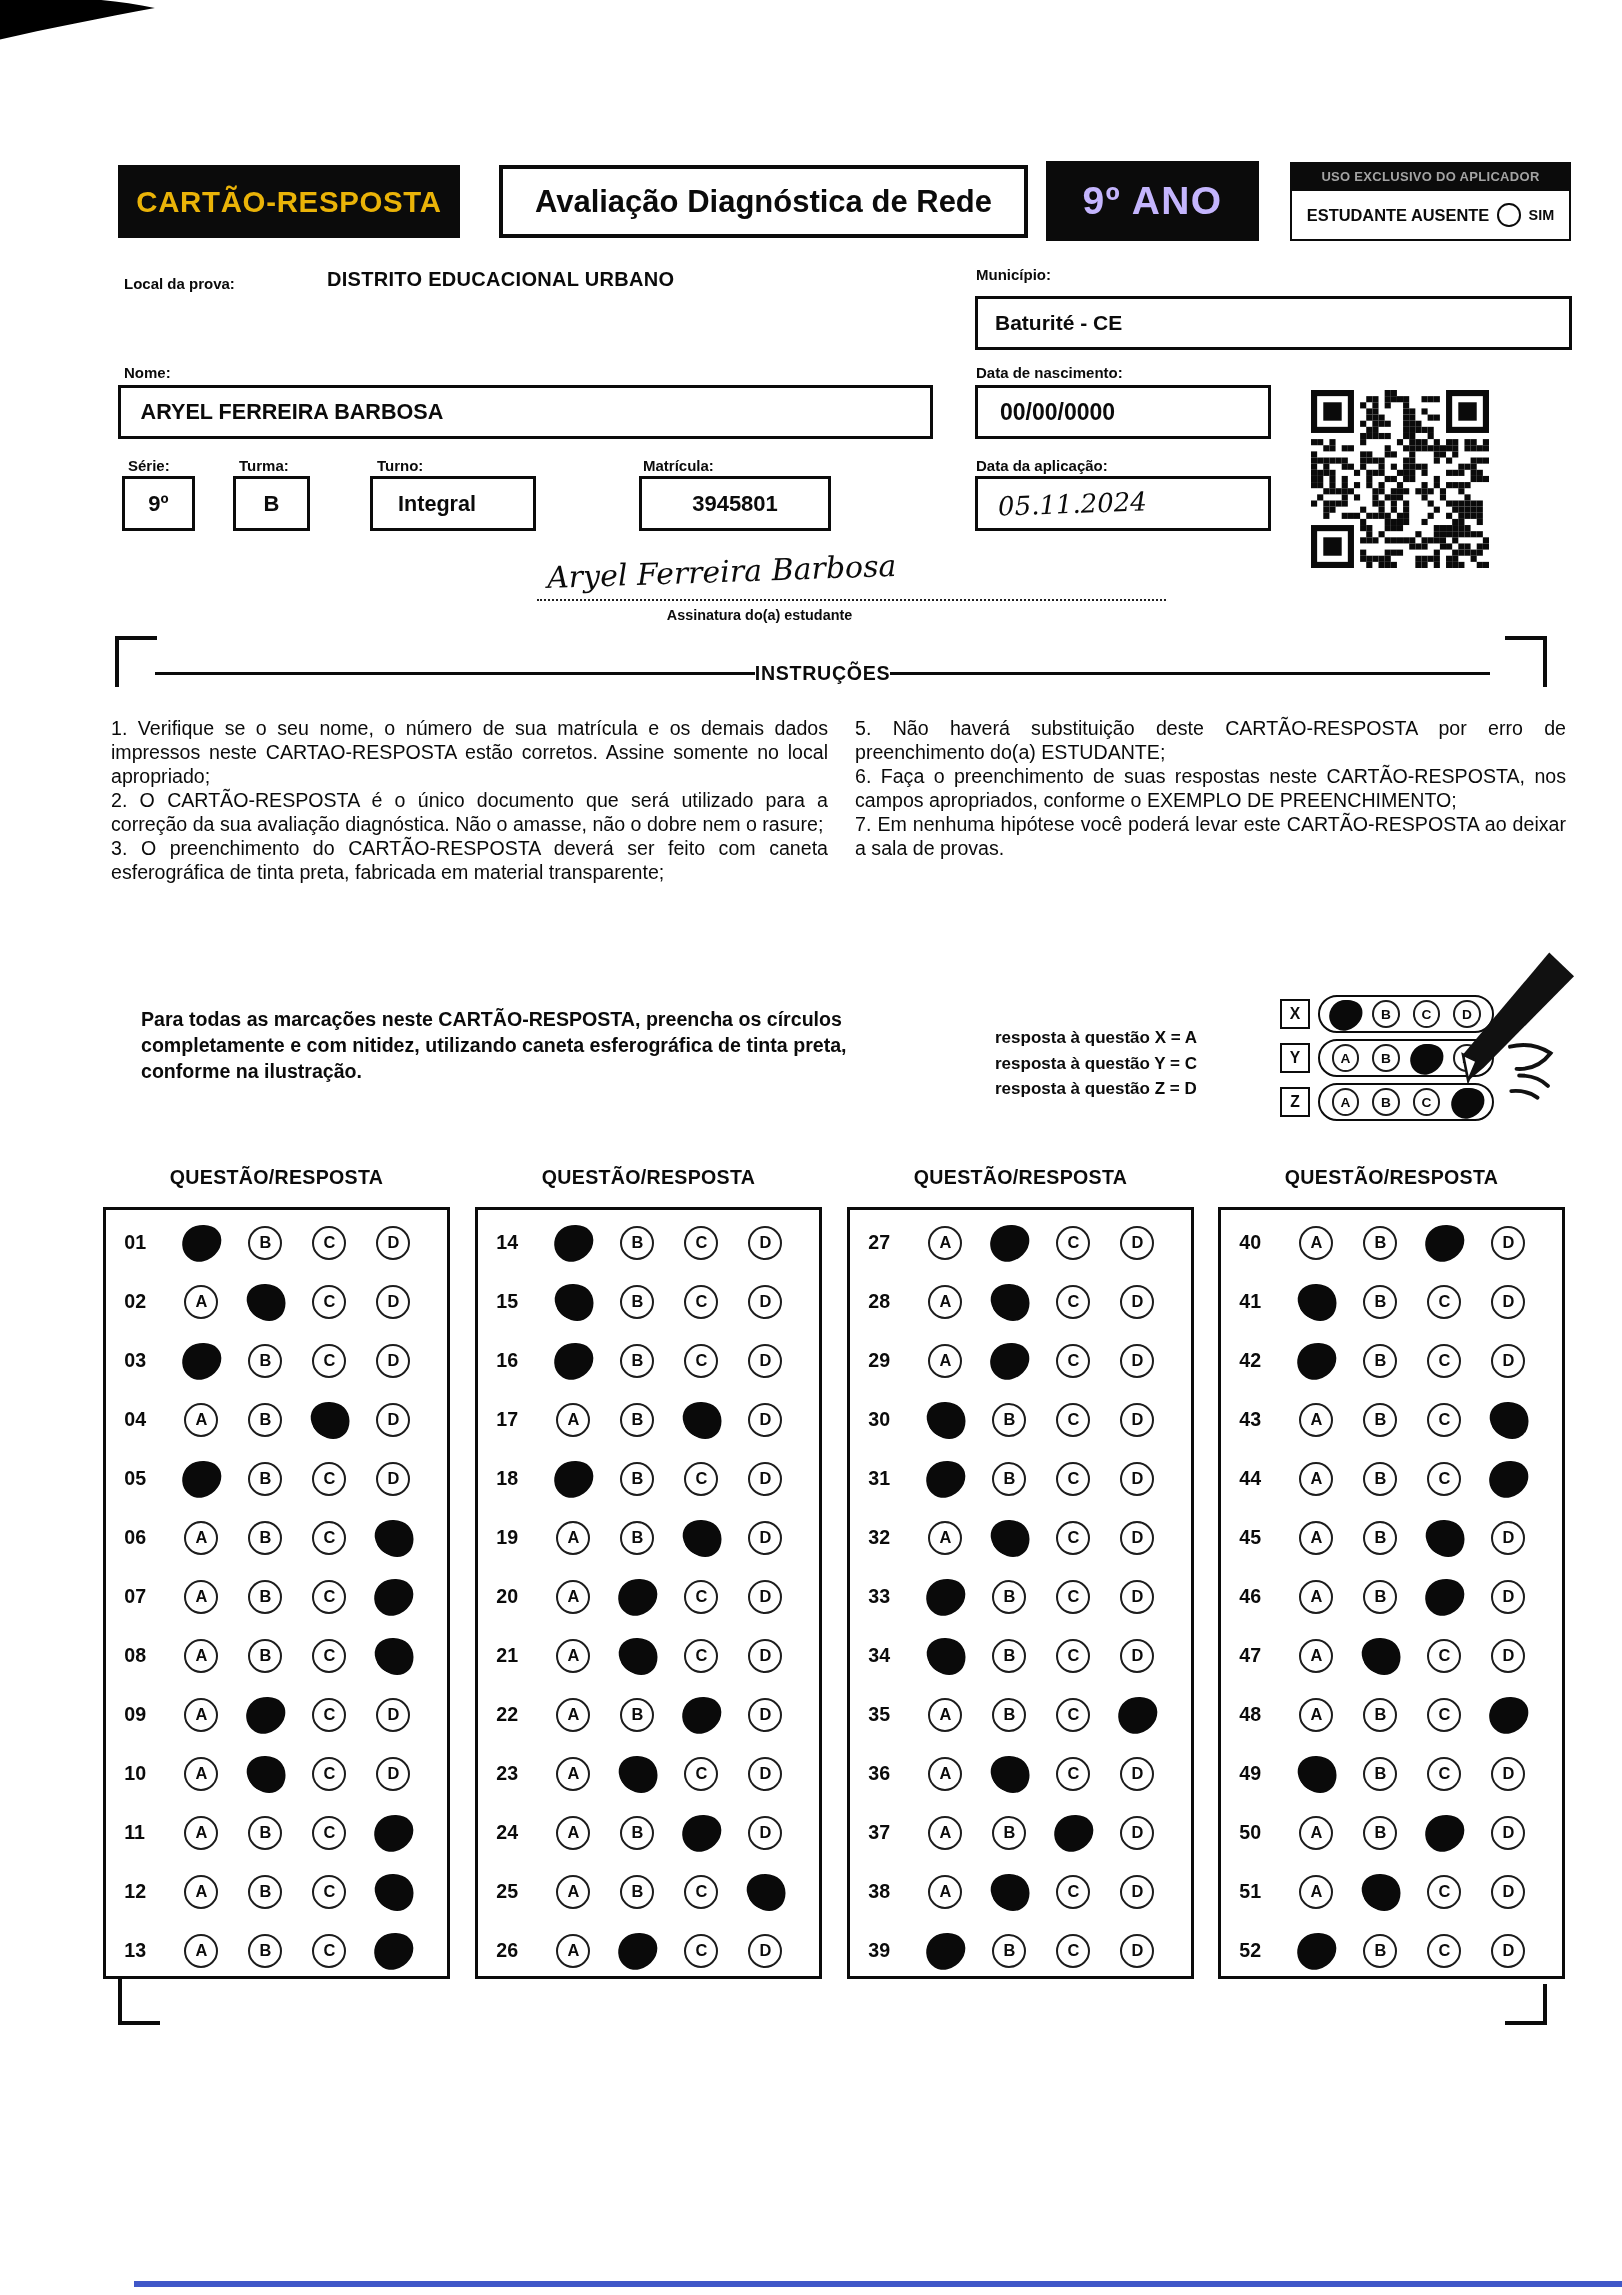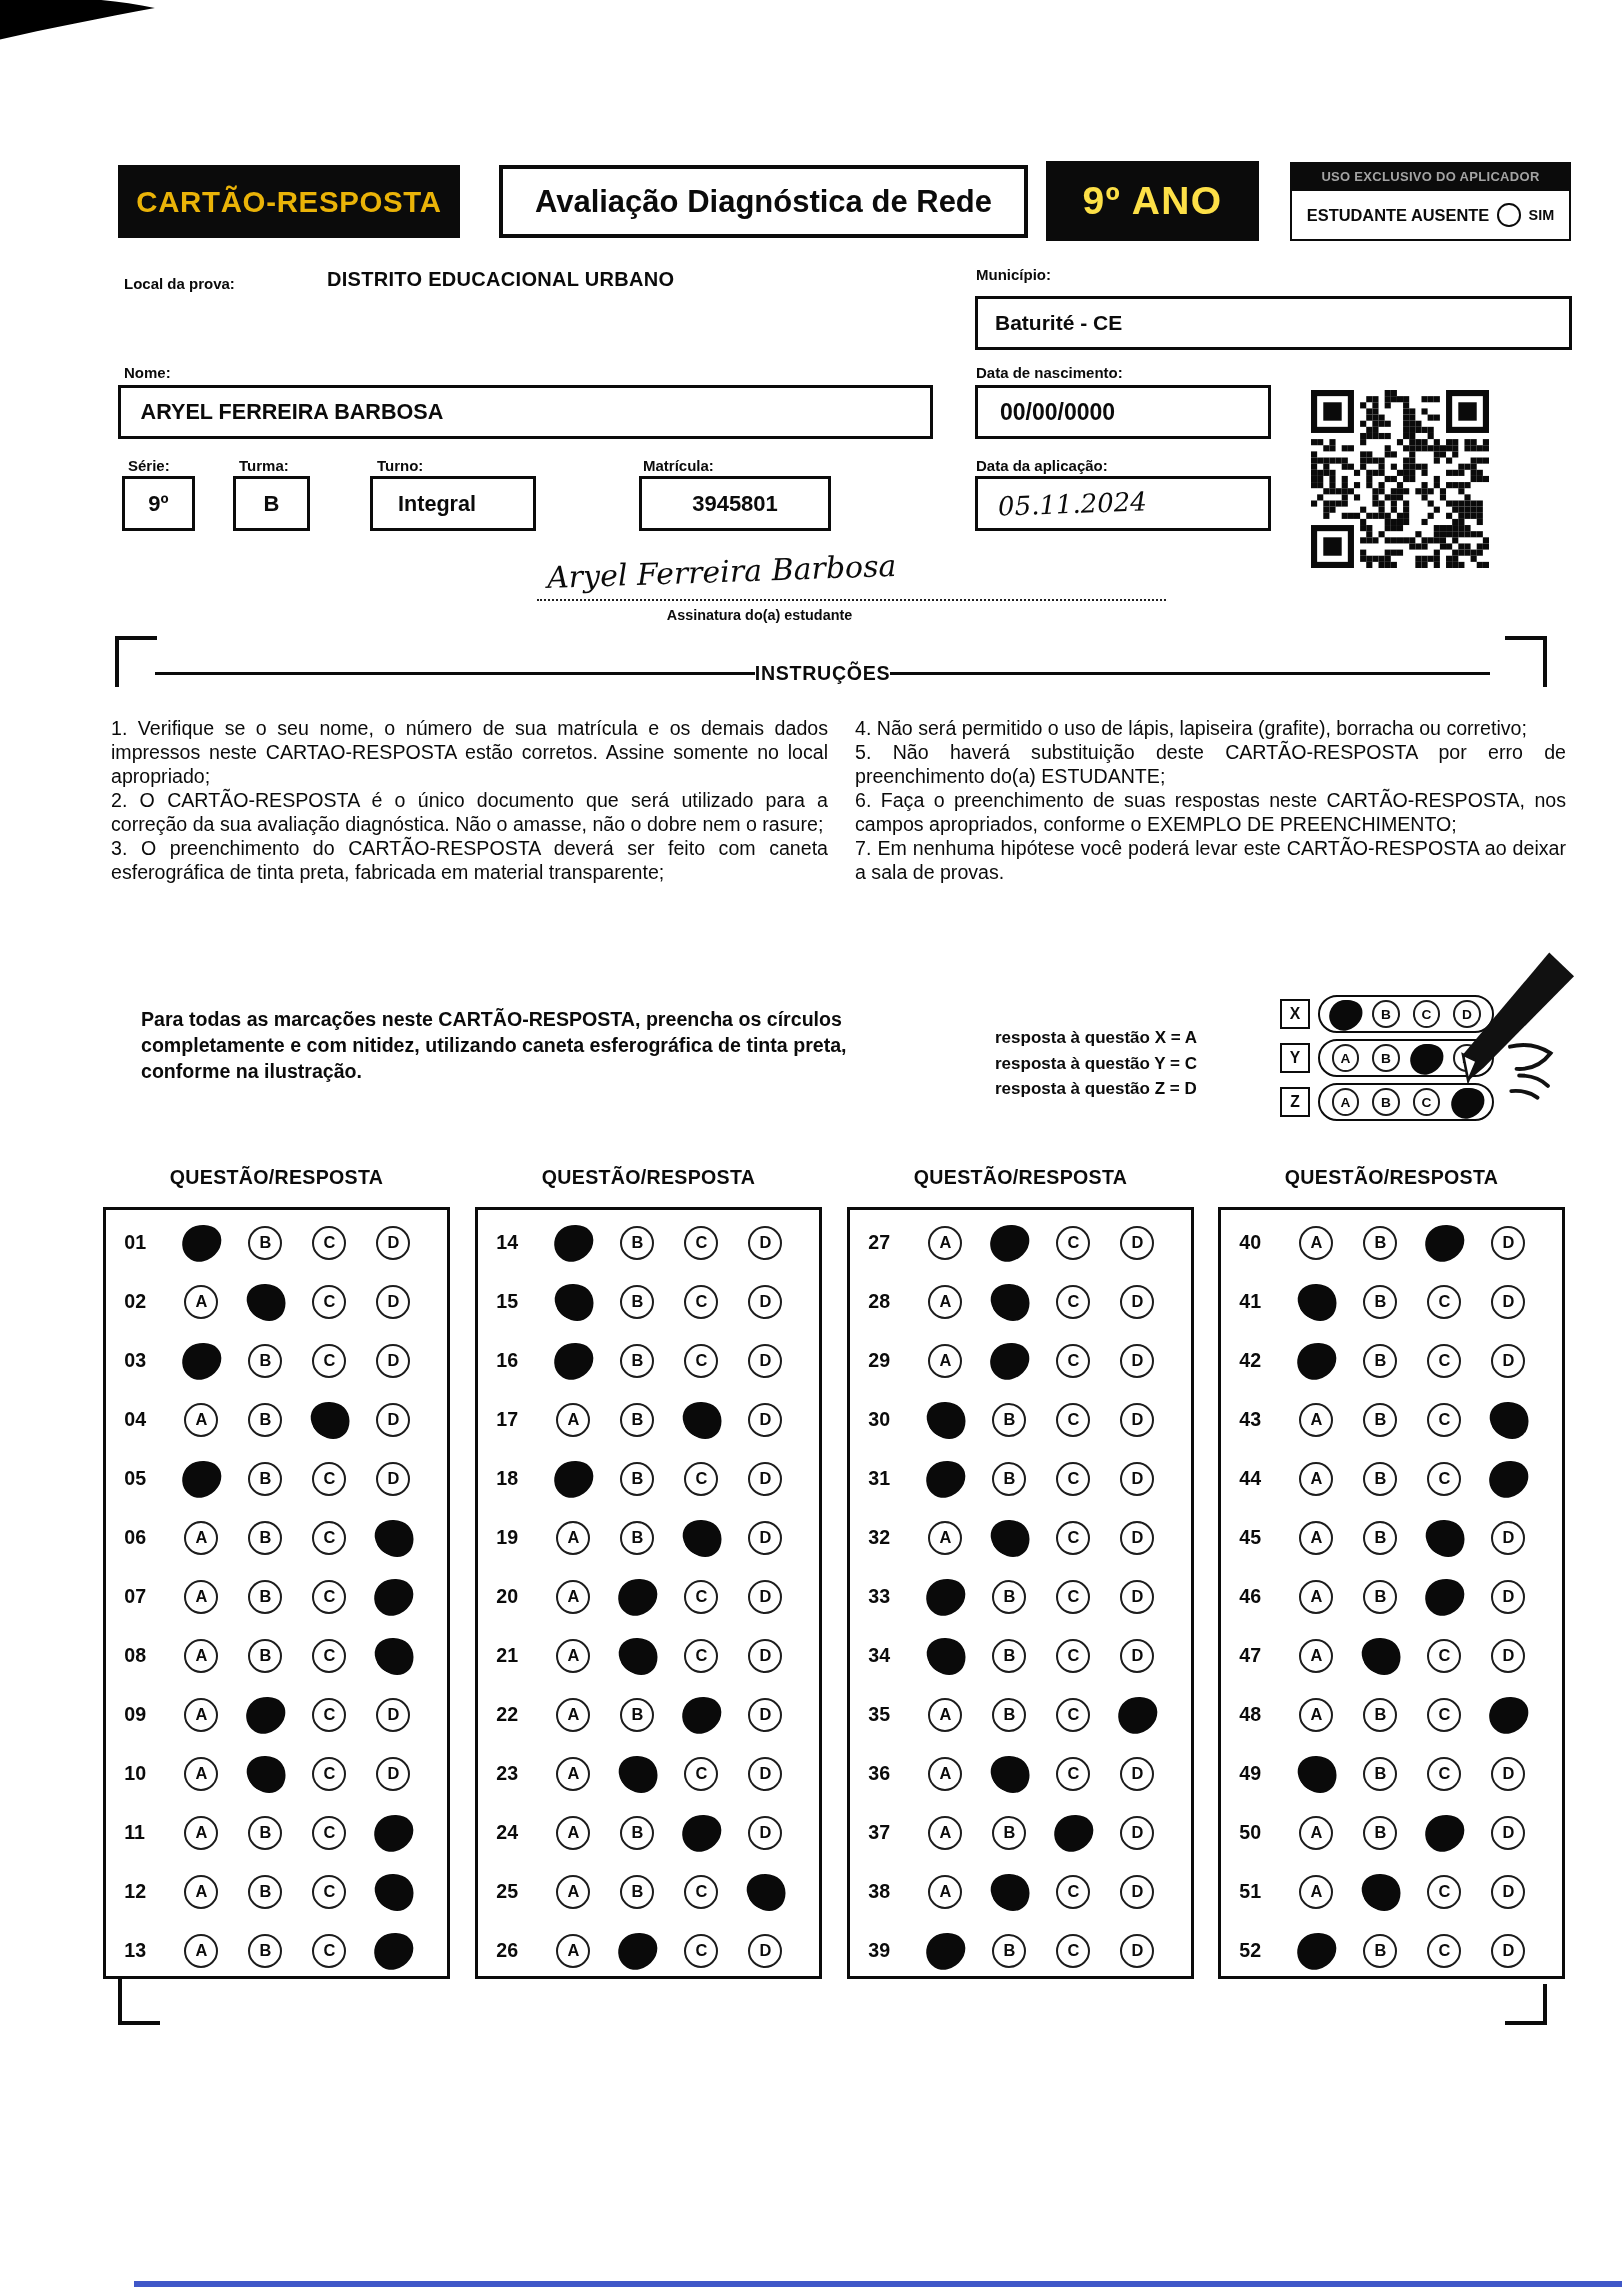--- a/index.html
+++ b/index.html
@@ -12,21 +12,21 @@
 
   
   .swoosh{position:absolute; left:-5.2px; top:-3.9px; width:164px; height:47px;}
   .scan-line{position:absolute; left:134px; top:2281px; right:0; height:5.9px; background:var(--scan-line-blue,#3f57c8);}
 
   
   .hdr-card{position:absolute; left:118px; top:165px; width:342px; height:73px; background:var(--ink,#0b0b0b); color:#eab308;
     display:flex; align-items:center; justify-content:center; font-size:29.4px; font-weight:bold; letter-spacing:0.7px;}
   .hdr-exam{position:absolute; left:499px; top:165px; width:529px; height:73px; border:4.6px solid var(--ink,#0b0b0b);
     display:flex; align-items:center; justify-content:center; font-size:31px; font-weight:bold;}
-  .hdr-grade{position:absolute; left:1046px; top:161px; width:213px; height:80px; background:var(--ink,#0b0b0b); color:#fde047;
+  .hdr-grade{position:absolute; left:1046px; top:161px; width:213px; height:80px; background:var(--ink,#0b0b0b); color:#c4b5fd;
     display:flex; align-items:center; justify-content:center; font-size:39px; font-weight:bold; letter-spacing:1.3px;}
   .hdr-app{position:absolute; left:1290px; top:162px; width:281px;}
   .hdr-app-strip{height:29px; background:var(--ink,#0b0b0b); color:#a3a3a3; display:flex; align-items:center; justify-content:center;
     font-size:13px; font-weight:bold; letter-spacing:0.3px;}
   .hdr-absent{height:50px; border:2.6px solid var(--ink,#0b0b0b); border-top:none; display:flex; align-items:center; justify-content:center;
     gap:7.9px; font-size:16.4px; font-weight:bold;}
   .absent-circle{width:23.6px; height:23.6px; border:2.6px solid var(--ink,#0b0b0b); border-radius:50%; flex:0 0 auto;}
   .hdr-absent .sim{font-size:14.4px;}
 
   
@@ -496,21 +496,20 @@
     <div class="rule"></div>
     <span class="instr-title">INSTRUÇÕES</span>
     <div class="rule"></div>
   </div>
   <div class="instr-col left">
       <p class="instr-item">1. Verifique se o seu nome, o número de sua matrícula e os demais dados impressos neste CARTAO-RESPOSTA estão corretos. Assine somente no local apropriado;</p>
       <p class="instr-item">2. O CARTÃO-RESPOSTA é o único documento que será utilizado para a correção da sua avaliação diagnóstica. Não o amasse, não o dobre nem o rasure;</p>
       <p class="instr-item">3. O preenchimento do CARTÃO-RESPOSTA deverá ser feito com caneta esferográfica de tinta preta, fabricada em material transparente;</p>
     </div>
   <div class="instr-col right">
-      <p class="instr-item">4. Não será permitido o uso de lápis, lapiseira (grafite), borracha ou corretivo;</p>
       <p class="instr-item">5. Não haverá substituição deste CARTÃO-RESPOSTA por erro de preenchimento do(a) ESTUDANTE;</p>
       <p class="instr-item">6. Faça o preenchimento de suas respostas neste CARTÃO-RESPOSTA, nos campos apropriados, conforme o EXEMPLO DE PREENCHIMENTO;</p>
       <p class="instr-item">7. Em nenhuma hipótese você poderá levar este CARTÃO-RESPOSTA ao deixar a sala de provas.</p>
     </div>
 
   <div class="mark-par">Para todas as marcações neste CARTÃO-RESPOSTA, preencha os círculos completamente e com nitidez, utilizando caneta esferográfica de tinta preta, conforme na ilustração.</div>
   <div class="ex-labels">
       <div>resposta à questão X = A</div>
       <div>resposta à questão Y = C</div>
       <div>resposta à questão Z = D</div>

